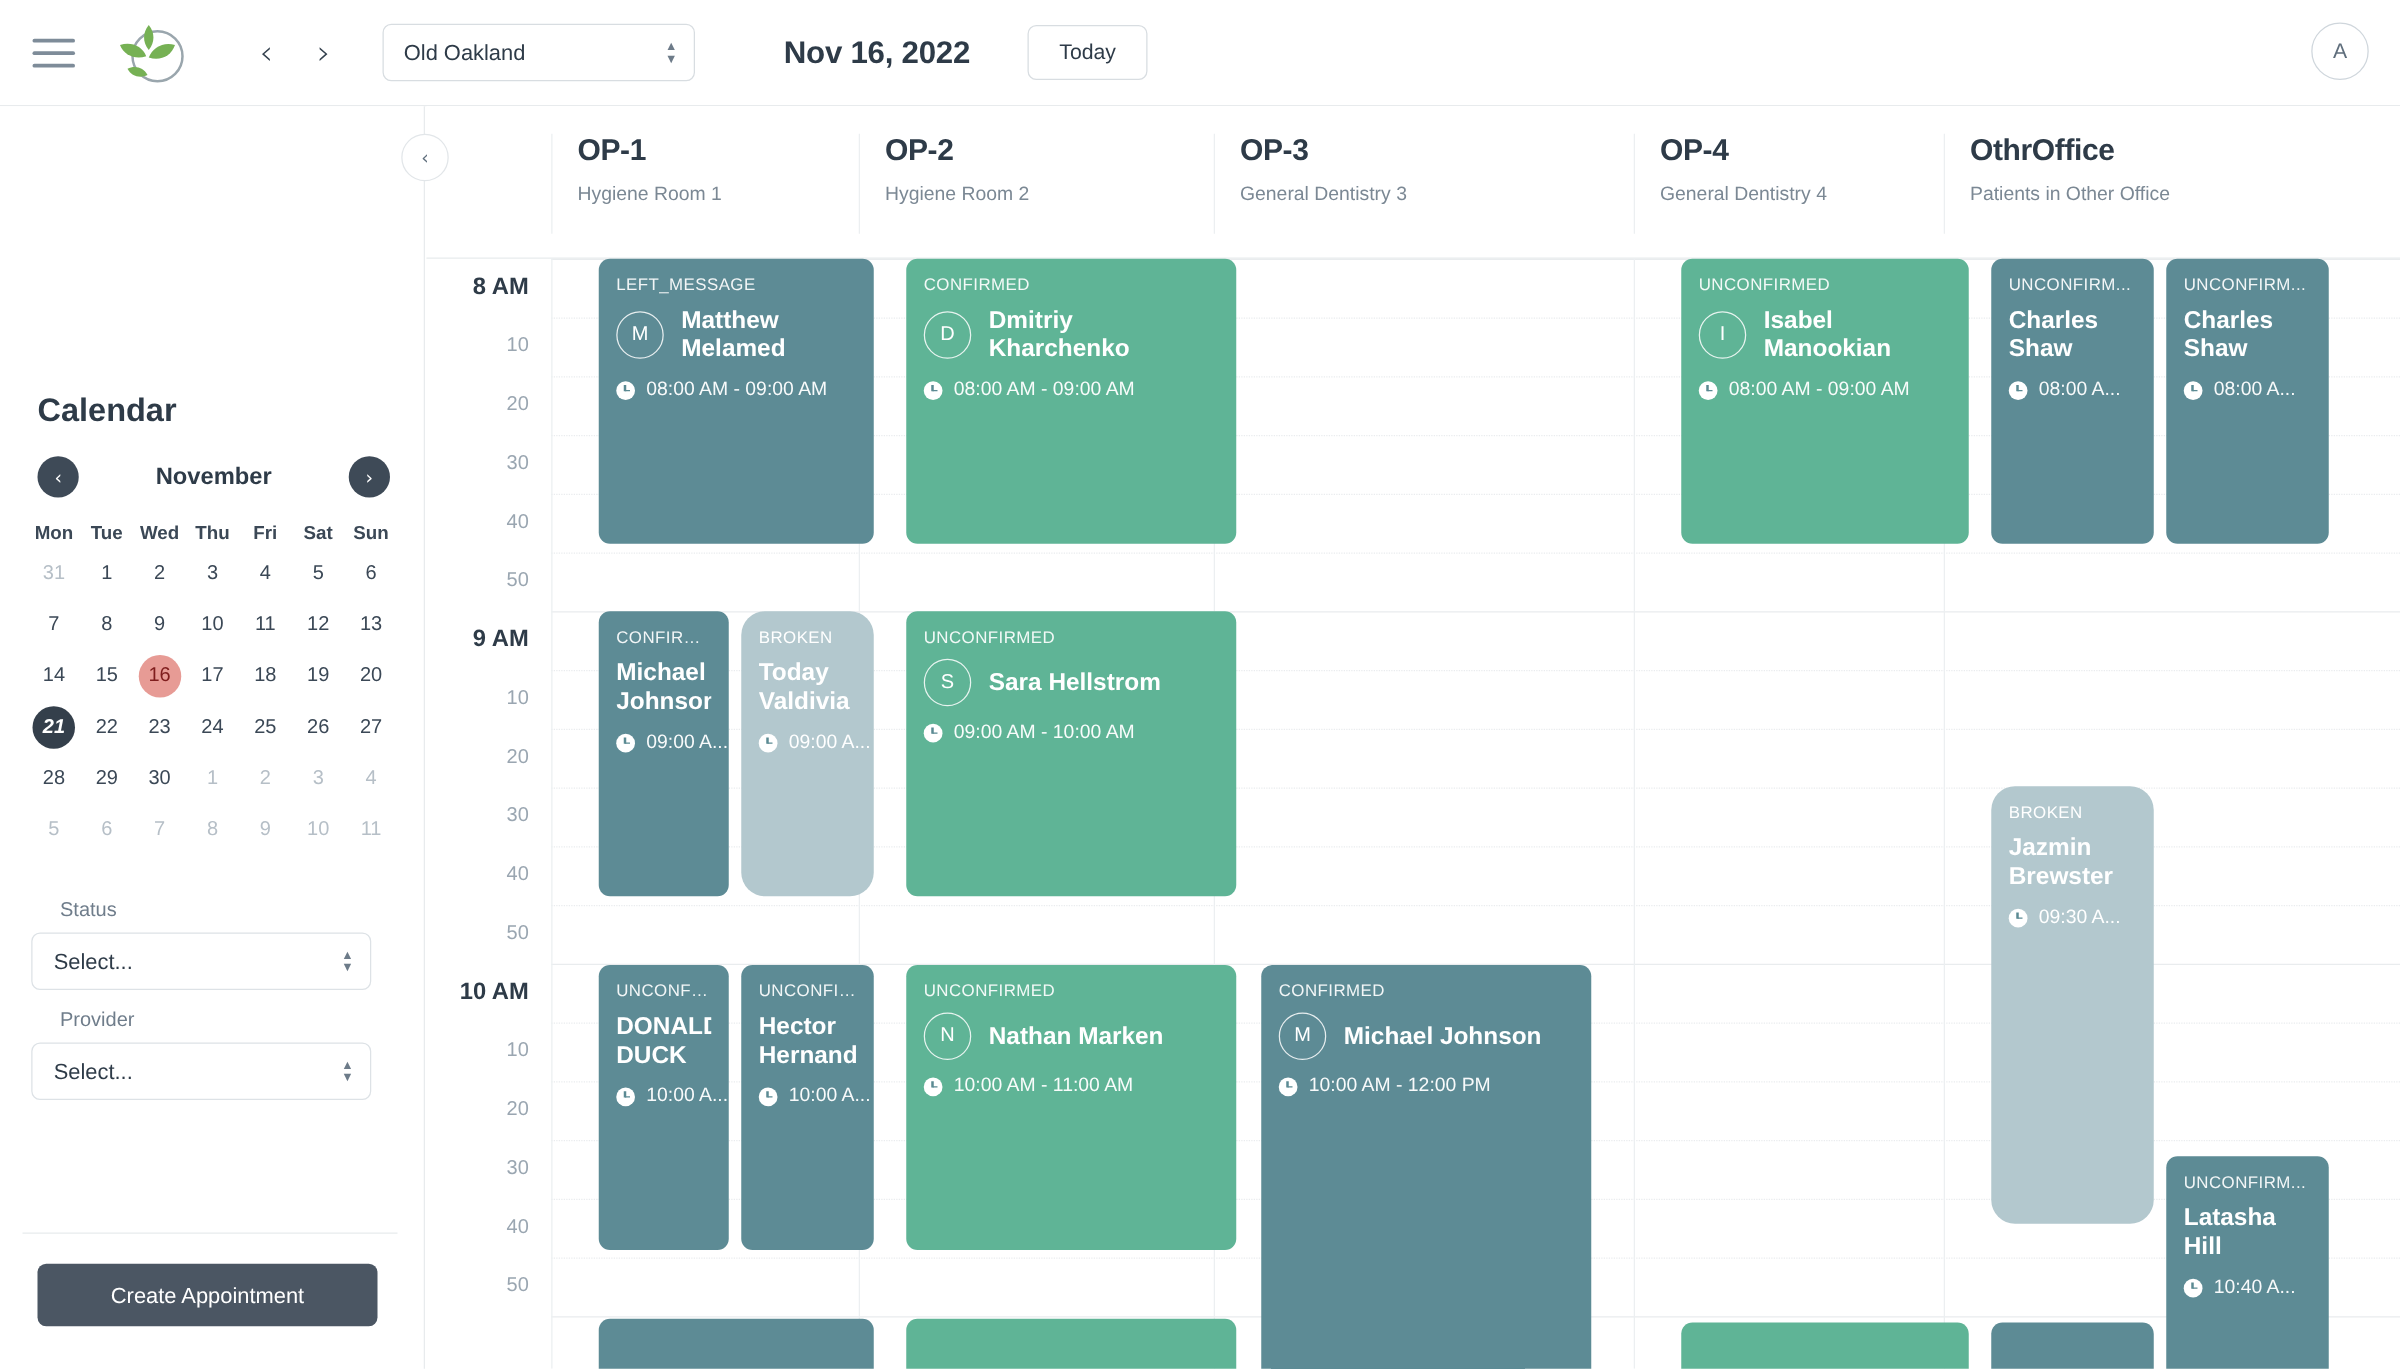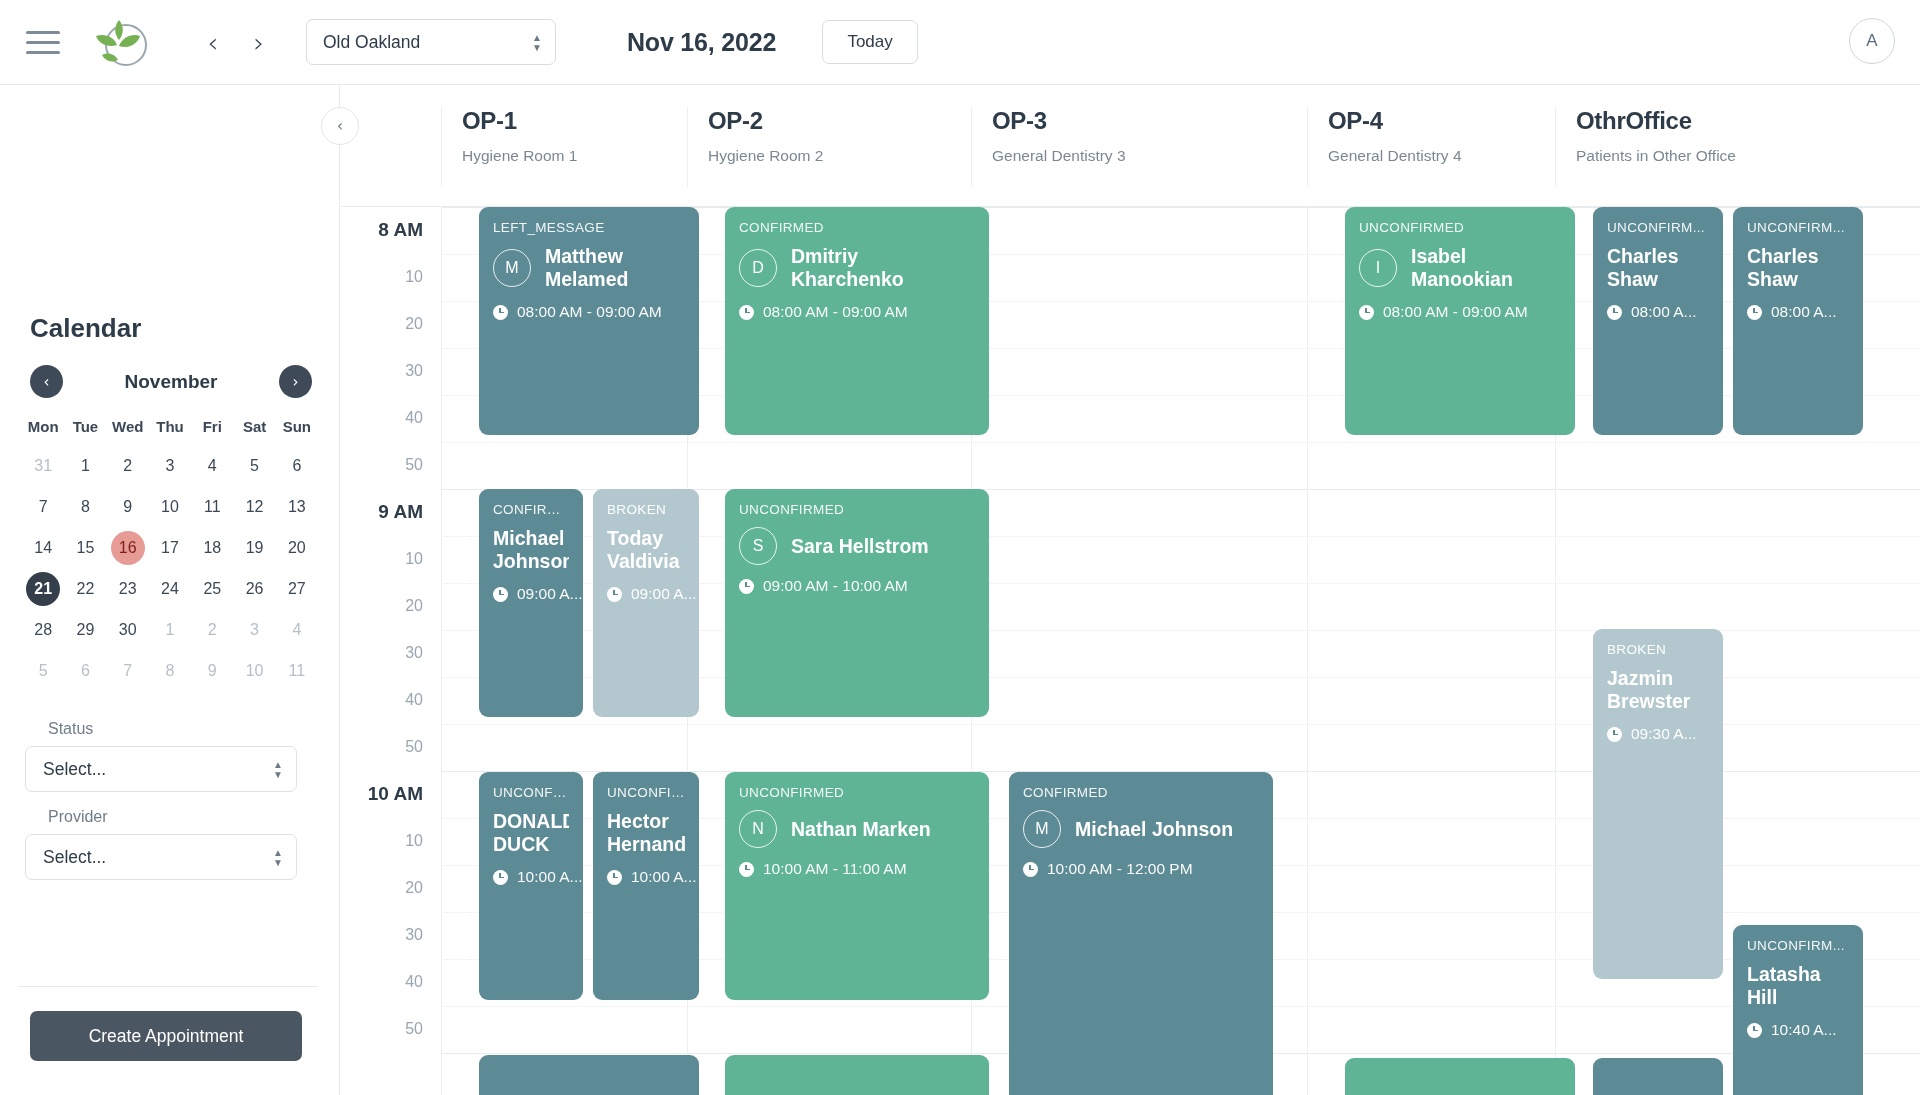--- a/index.html
+++ b/index.html
@@ -102,30 +102,30 @@
     position: absolute; top: 325px; left: 22px;
     width: 296px;
     display: grid; grid-template-columns: repeat(7, 1fr);
     row-gap: 0px;
   }
   .cal-dow {
     height: 32px; display: flex; align-items: center; justify-content: center;
     font-size: 15px; font-weight: 700; color: #3b4856;
   }
   .cal-day {
-    height: 41px; display: flex; align-items: flex-end; justify-content: center;
+    height: 41px; display: flex; align-items: flex-start; justify-content: center;
     font-size: 16px; color: #3b4856; cursor: pointer;
   }
   .cal-day span {
     width: 34px; height: 34px; border-radius: 50%;
     display: flex; align-items: center; justify-content: center;
   }
   .cal-day.muted span { color: #b6bfc7; }
   .cal-day.today span { background: #e79b95; color: #7f1d1d; }
-  .cal-day.selected span { background: #343f4b; color: #fff; font-weight: 700; }
+  .cal-day.selected span { background: #343f4b; color: #fff; font-weight: 700; font-style: italic; }
 
   .field-label {
     position: absolute; left: 30px; font-size: 16px; color: #6f7d8b; margin-left: 18px;
   }
   .field-select {
     position: absolute; left: 25px; width: 272px; height: 46px;
     border: 1px solid #dde2e6; border-radius: 7px; background: #fff;
     display: flex; align-items: center; justify-content: space-between;
     padding: 0 13px 0 17px; cursor: pointer;
   }
@@ -215,21 +215,21 @@
   .appt .time .clock::after {
     content: ""; position: absolute; left: 6.3px; top: 3px;
     width: 1.6px; height: 5.2px; background: #5b8a93;
   }
   .appt .time .clock::before {
     content: ""; position: absolute; left: 7px; top: 7.2px;
     width: 4px; height: 1.6px; background: #5b8a93;
   }
   .appt.teal { background: #5d8b95; }
   .appt.green { background: #5fb496; }
-  .appt.faded { background: #b3c8ce; }
+  .appt.faded { background: #b3c8ce; border-radius: 19px; }
   .appt.faded .status, .appt.faded .pname, .appt.faded .time { color: #ffffff; }
 </style>
 </head>
 <body>
 
 <div class="topbar">
   <div class="hamburger">
     <span></span>
       <span></span>
       <span></span>

